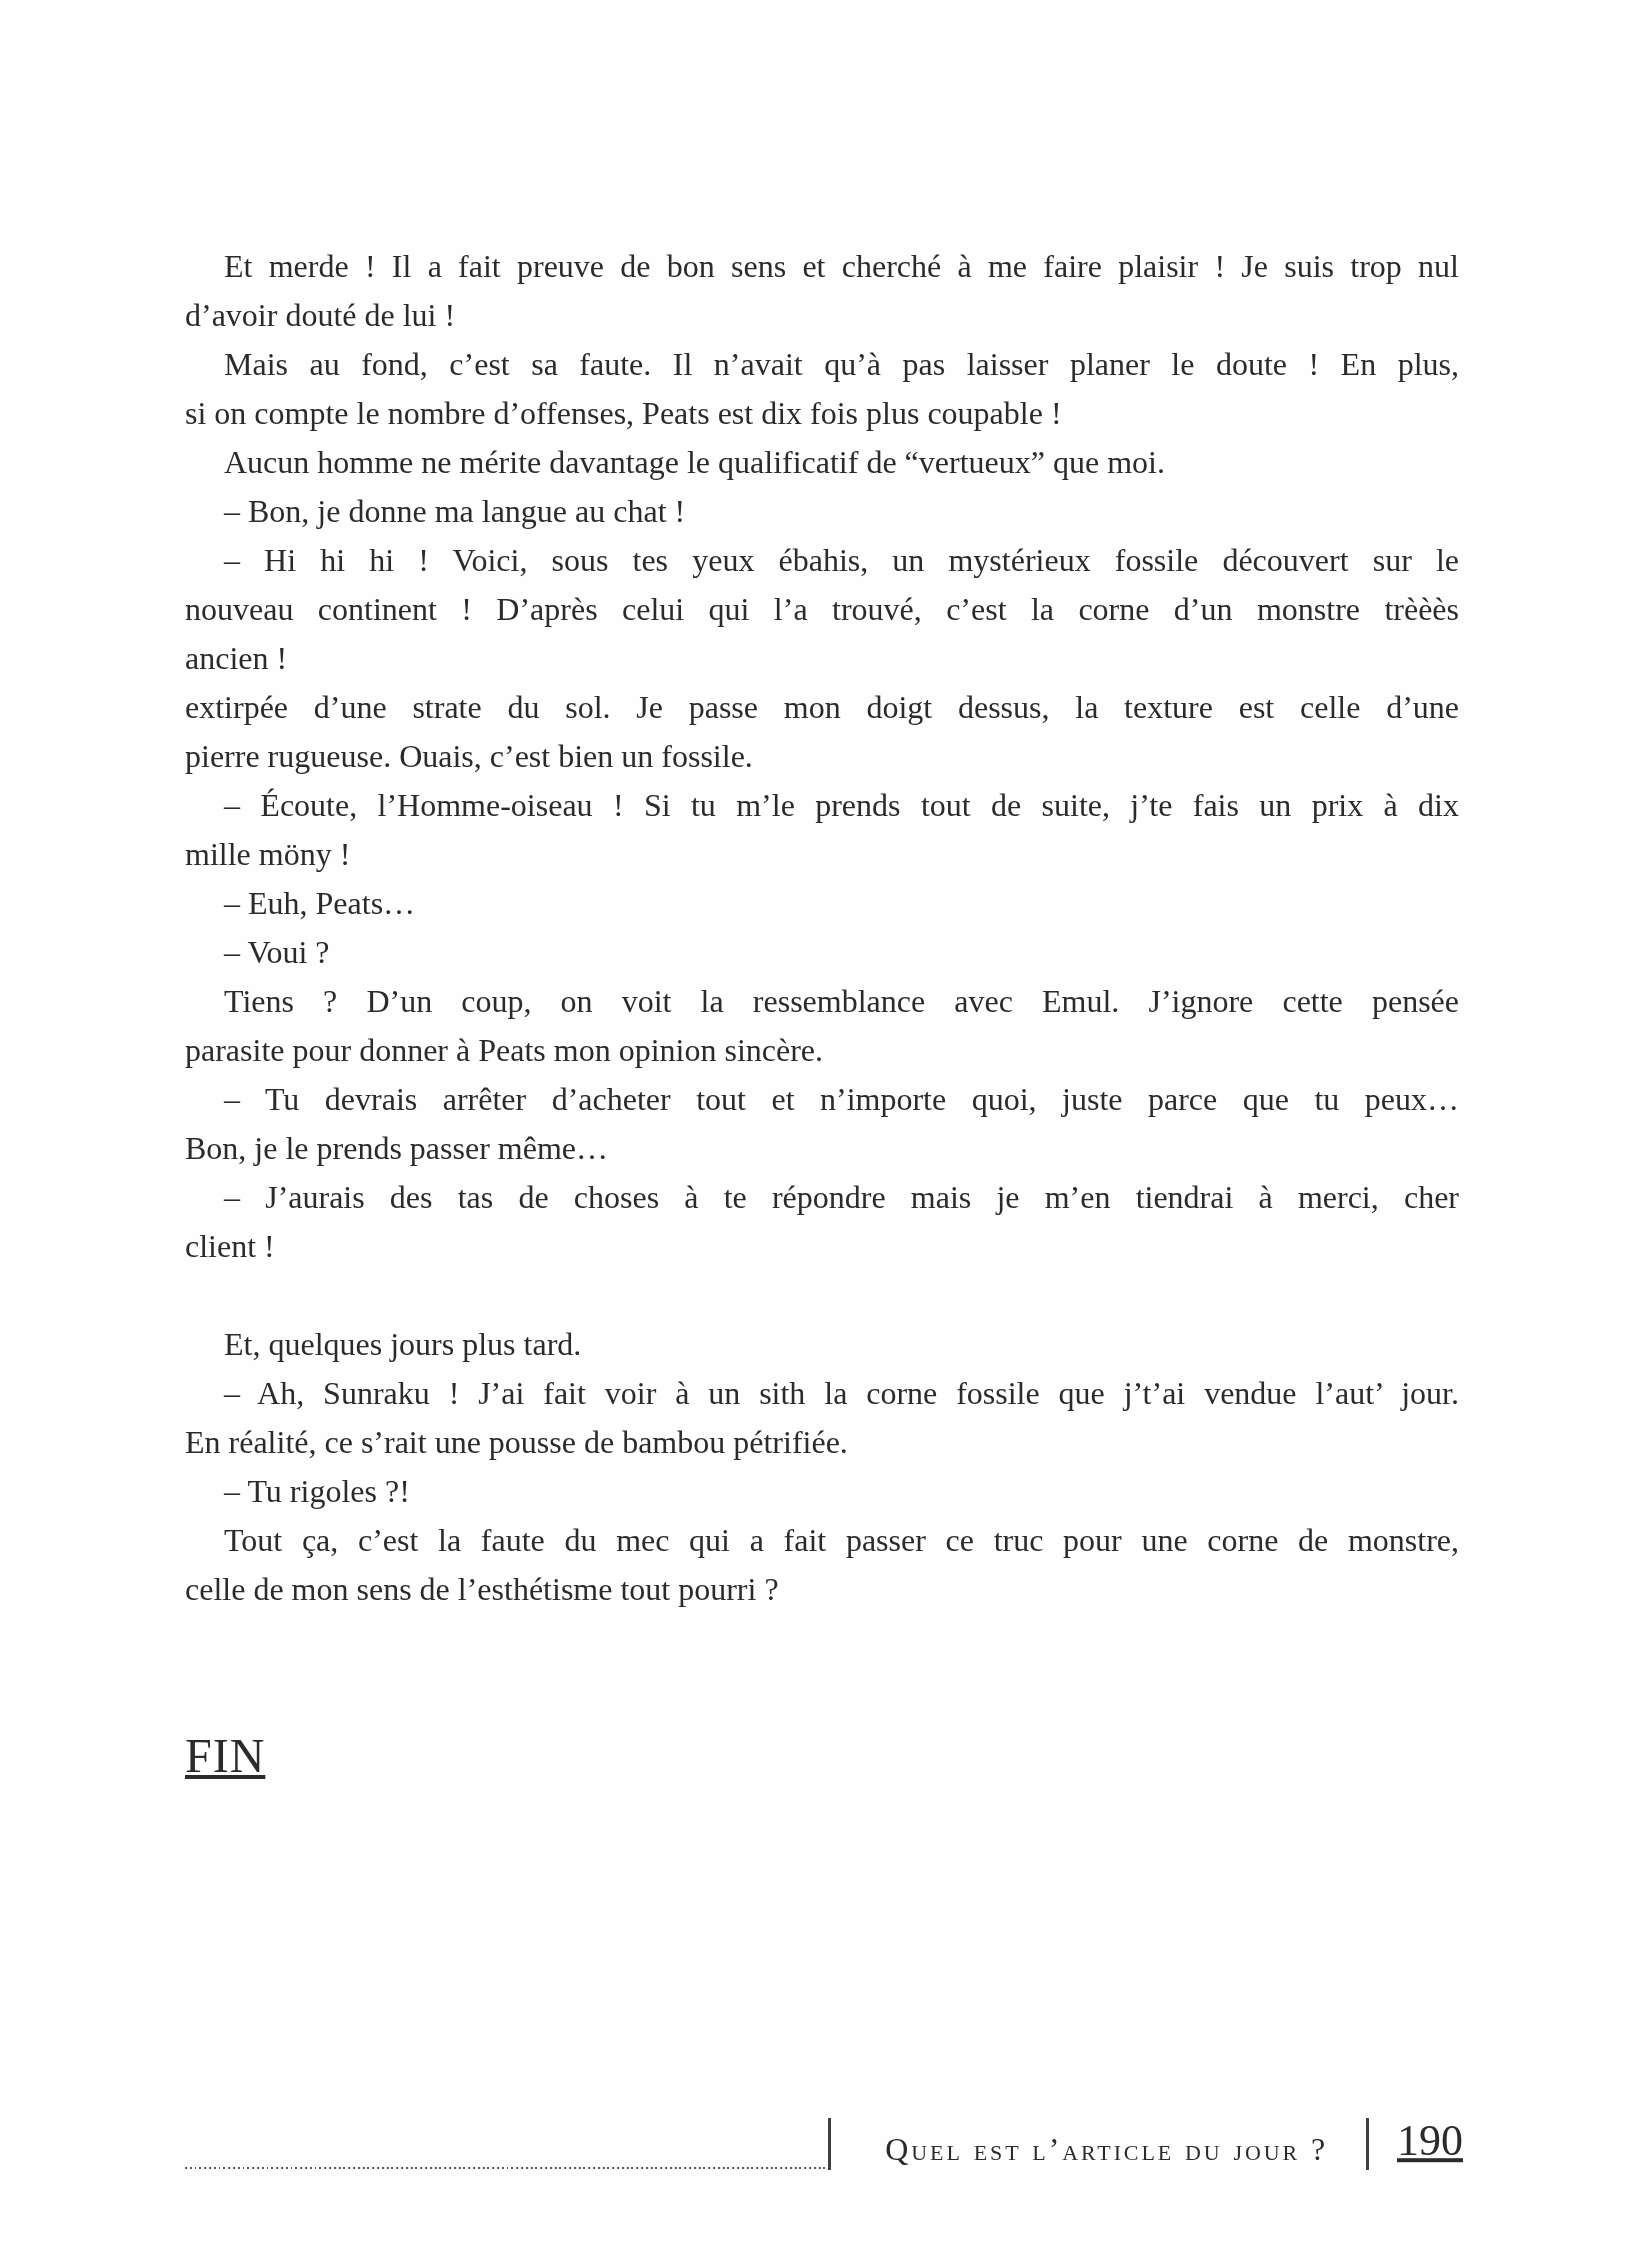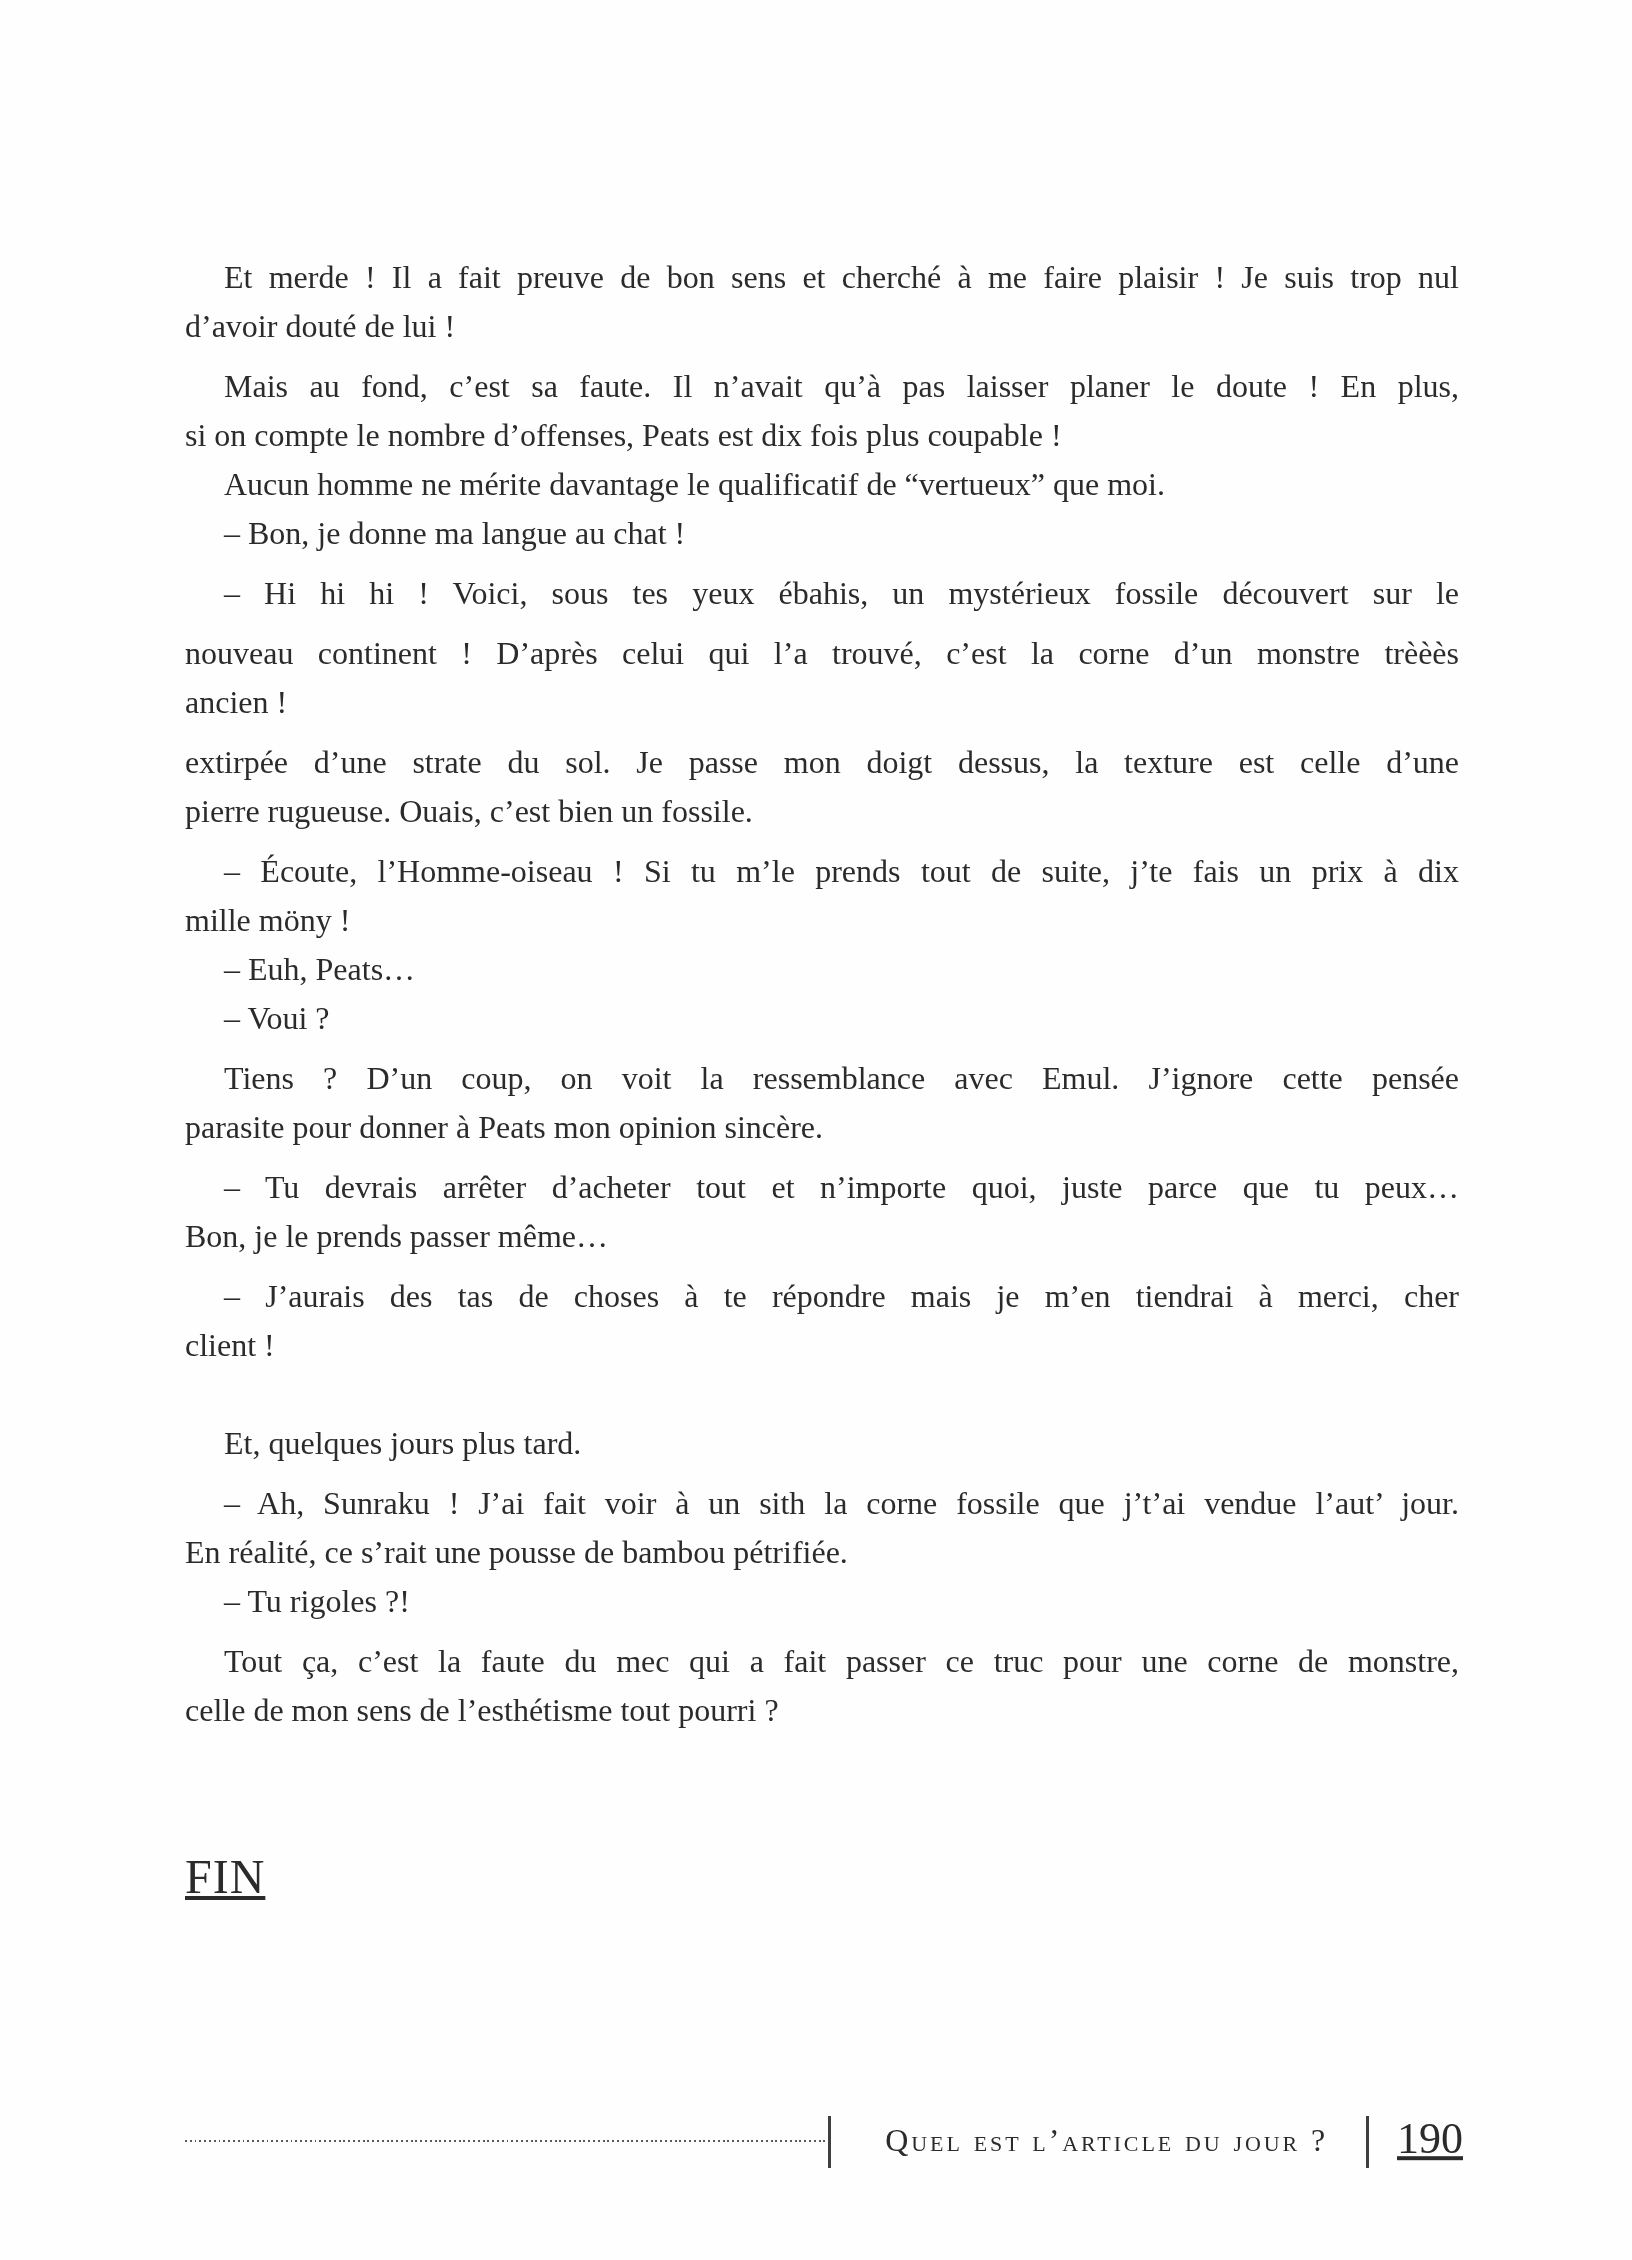--- a/index.html
+++ b/index.html
@@ -22,21 +22,20 @@
     width: 1274px;
     font-size: 32px;
     line-height: 49px;
   }
   .line {
     text-align: justify;
     white-space: normal;
   }
   .line.stretch {
     text-align-last: justify;
-    margin-top: 11px;
   }
   .line.first {
     text-indent: 39px;
   }
   .spacer {
     height: 49px;
   }
   .fin {
     margin-top: 113px;
     font-size: 48px;
@@ -44,21 +43,21 @@
     letter-spacing: 1px;
     text-decoration: underline;
   }
   .page-footer {
     position: absolute;
     left: 185px;
     top: 2114px;
     width: 1278px;
     height: 56px;
     display: flex;
-    align-items: center;
+    align-items: flex-end;
   }
   .leader {
     flex: 1;
     height: 1.9px;
     background: repeating-linear-gradient(to right, #5a5a5a 0 1.9px, transparent 1.9px 4.8px);
     transform: translateY(-1px);
   }
   .vbar {
     width: 2.9px;
     height: 52px;

